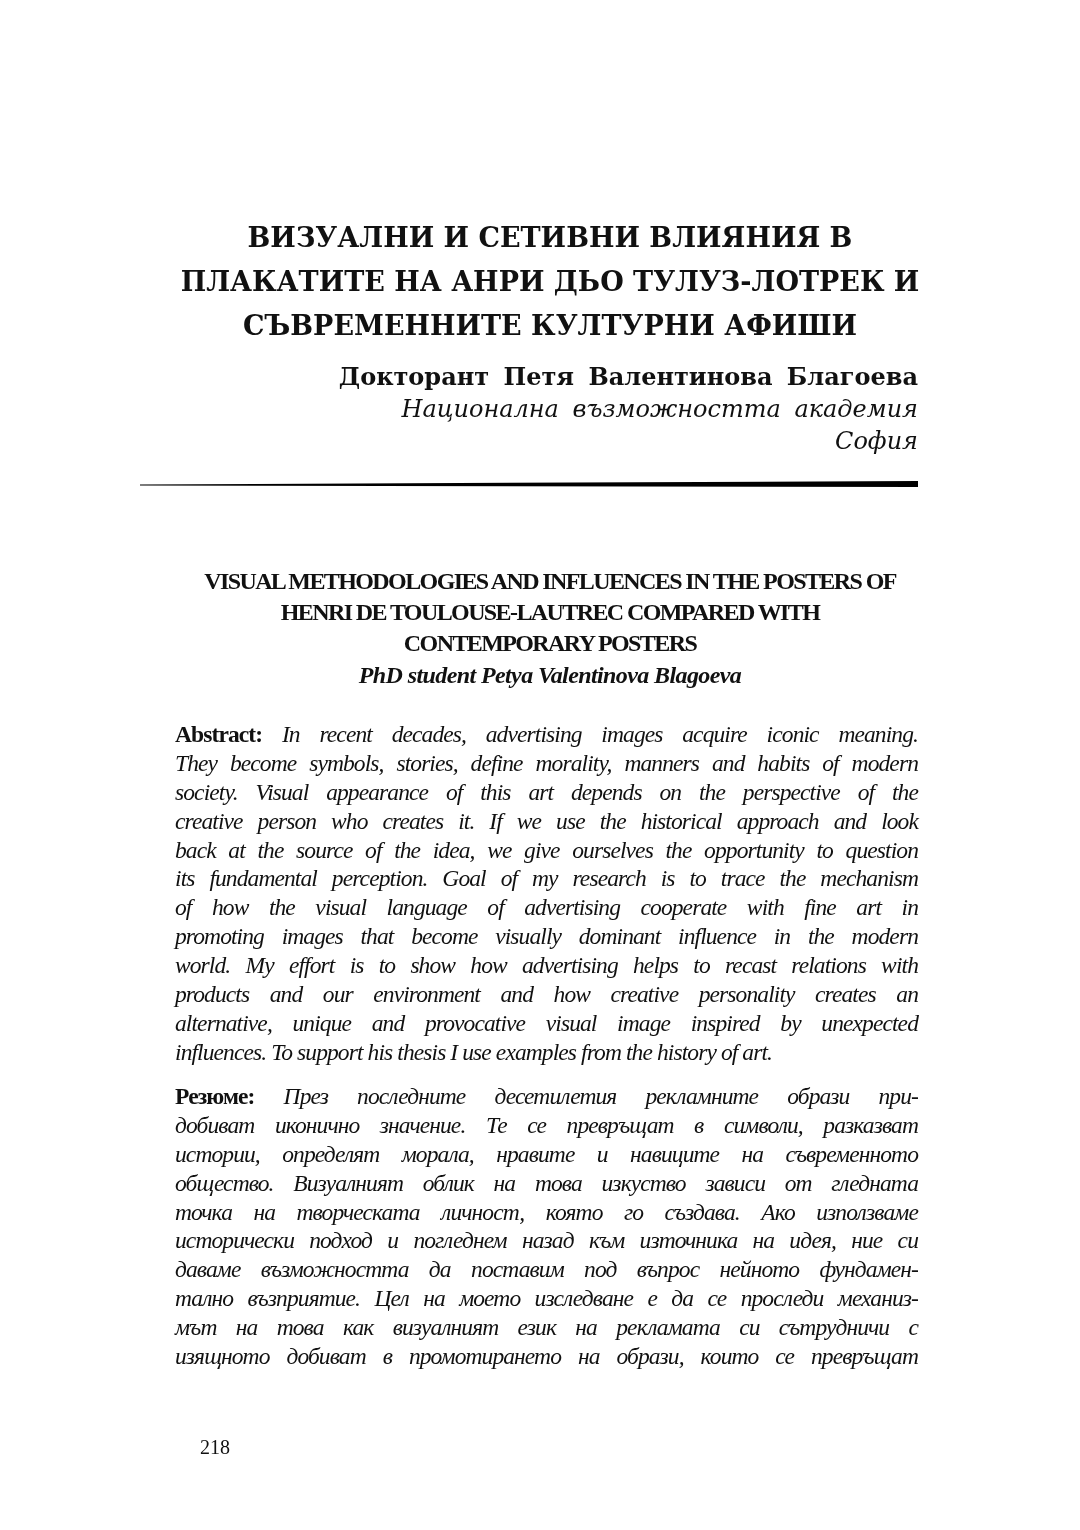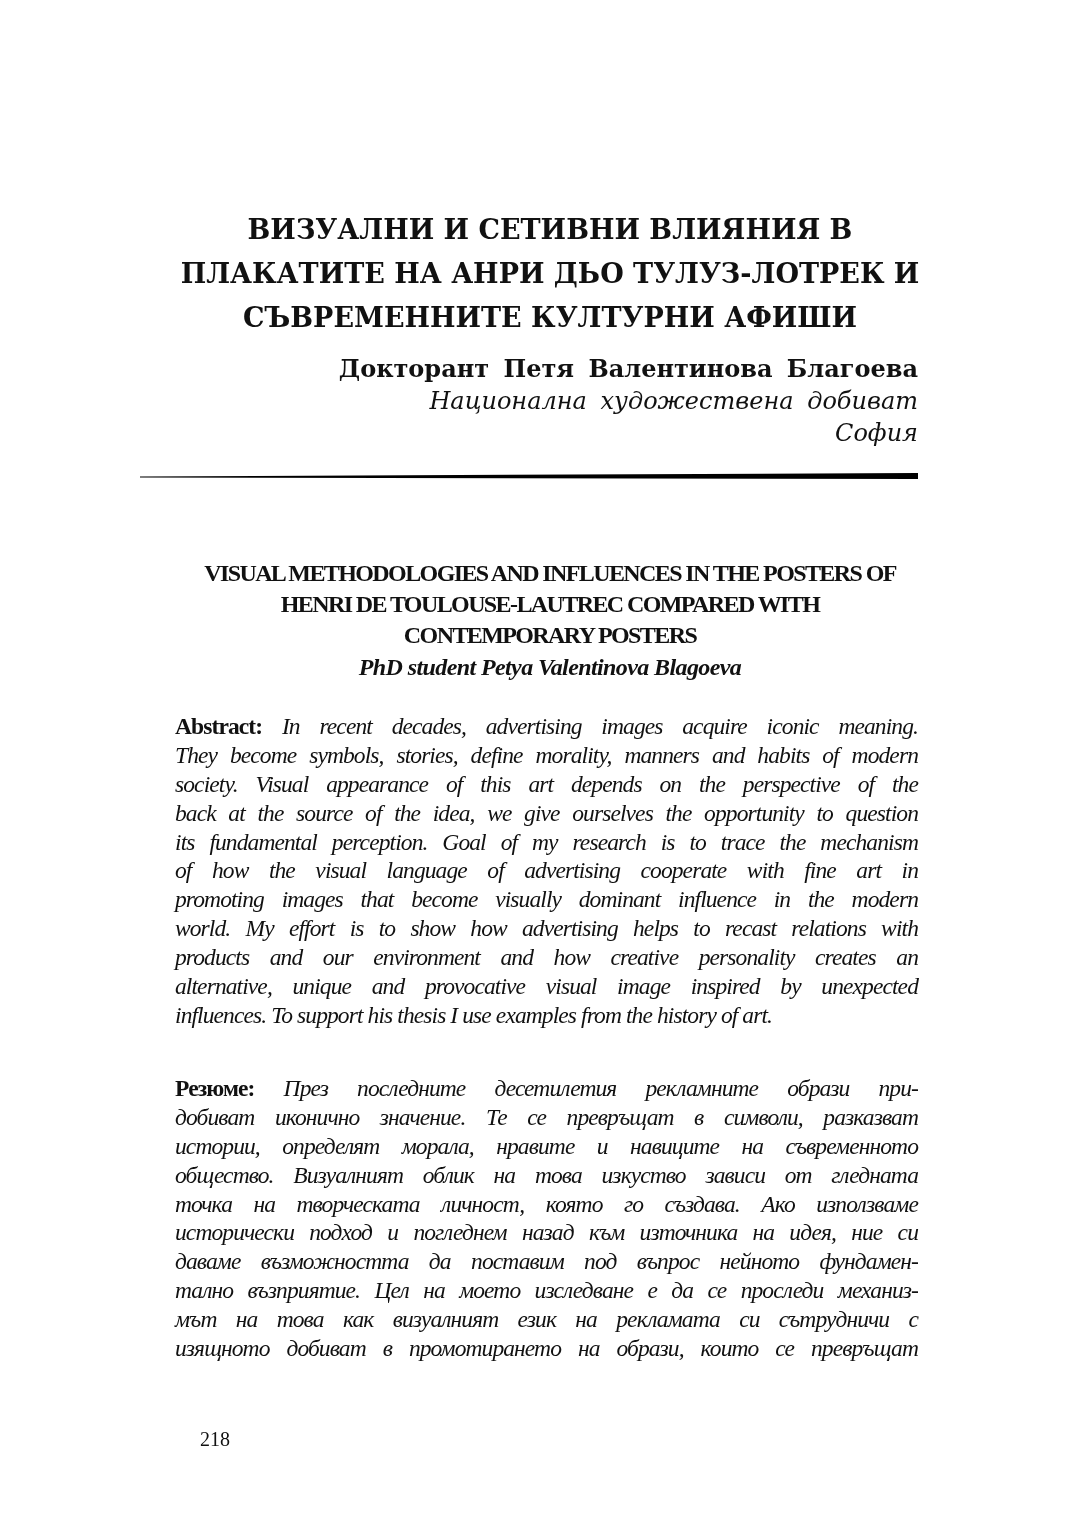--- a/index.html
+++ b/index.html
@@ -1,17 +1,17 @@
 <!DOCTYPE html>
 <html><head>
   <meta charset="utf-8">
   <style>
     html, body { margin: 0; padding: 0; background: #ffffff; }
     body { width: 1080px; height: 1530px; position: relative; overflow: hidden; color: #111; }
-    .page { position: absolute; left: 0; top: 8px; width: 1080px; height: 1128px; }
+    .page { position: absolute; left: 0; top: 16px; width: 1080px; height: 1128px; }
 
     .bg-title {
       position: absolute; left: 160px; top: 200px; width: 780px;
       text-align: center;
       font-family: "DejaVu Serif", serif; font-weight: bold;
       font-size: 27px; line-height: 44px; letter-spacing: 0px;
       text-transform: uppercase;
     }
     .bg-title div { white-space: nowrap; }
 
@@ -57,39 +57,40 @@
 <div class="page">
 
   <div class="bg-title">
     <div>ВИЗУАЛНИ И СЕТИВНИ ВЛИЯНИЯ В</div>
     <div>ПЛАКАТИТЕ НА АНРИ ДЬО ТУЛУЗ-ЛОТРЕК И</div>
     <div>СЪВРЕМЕННИТЕ КУЛТУРНИ АФИШИ</div>
   </div>
 
   <div class="author-block">
     <div class="author-name">Докторант Петя Валентинова Благоева</div>
-    <div class="affil">Национална художествена добиват</div>
+    <div class="affil">Национална възможността академия</div>
     <div class="affil">София</div>
   </div>
 
   <svg class="rule" viewBox="0 0 778 8" preserveAspectRatio="none">
     <polygon points="0,4.5 778,1 778,7 0,5.5" fill="#000"></polygon>
   </svg>
 
   <div class="en-title">
     <div>VISUAL METHODOLOGIES AND INFLUENCES IN THE POSTERS OF</div>
     <div>HENRI DE TOULOUSE-LAUTREC COMPARED WITH</div>
     <div>CONTEMPORARY POSTERS</div>
   </div>
   <div class="en-author">PhD student Petya Valentinova Blagoeva</div>
 
   <div class="para abstract">
     <span class="line"><span class="lbl">Abstract:</span><span class="it"> In recent decades, advertising images acquire iconic meaning.</span></span>
     <span class="line it">They become symbols, stories, define morality, manners and habits of modern</span>
     <span class="line it">society. Visual appearance of this art depends on the perspective of the</span>
+    <span class="line it">creative person who creates it. If we use the historical approach and look</span>
     <span class="line it">back at the source of the idea, we give ourselves the opportunity to question</span>
     <span class="line it">its fundamental perception. Goal of my research is to trace the mechanism</span>
     <span class="line it">of how the visual language of advertising cooperate with fine art in</span>
     <span class="line it">promoting images that become visually dominant influence in the modern</span>
     <span class="line it">world. My effort is to show how advertising helps to recast relations with</span>
     <span class="line it">products and our environment and how creative personality creates an</span>
     <span class="line it">alternative, unique and provocative visual image inspired by unexpected</span>
     <span class="line it last">influences. To support his thesis I use examples from the history of art.</span>
   </div>
 

